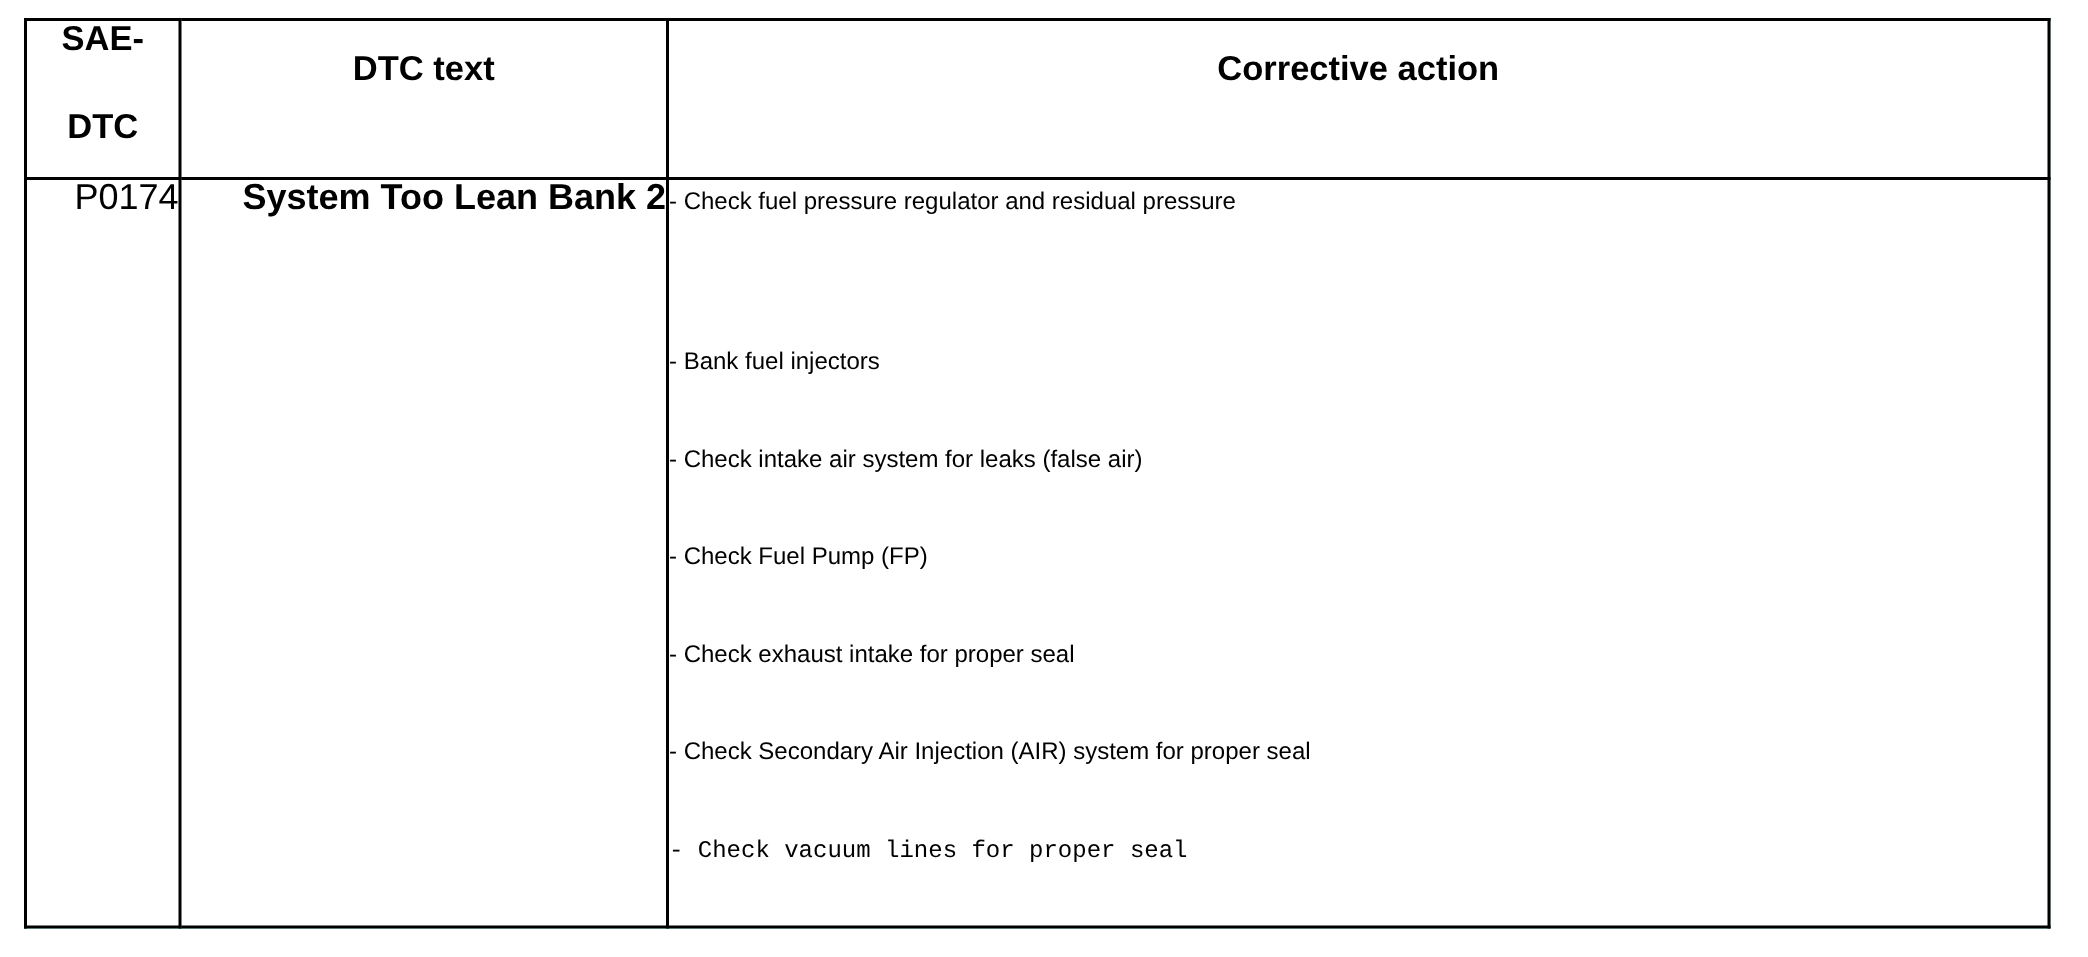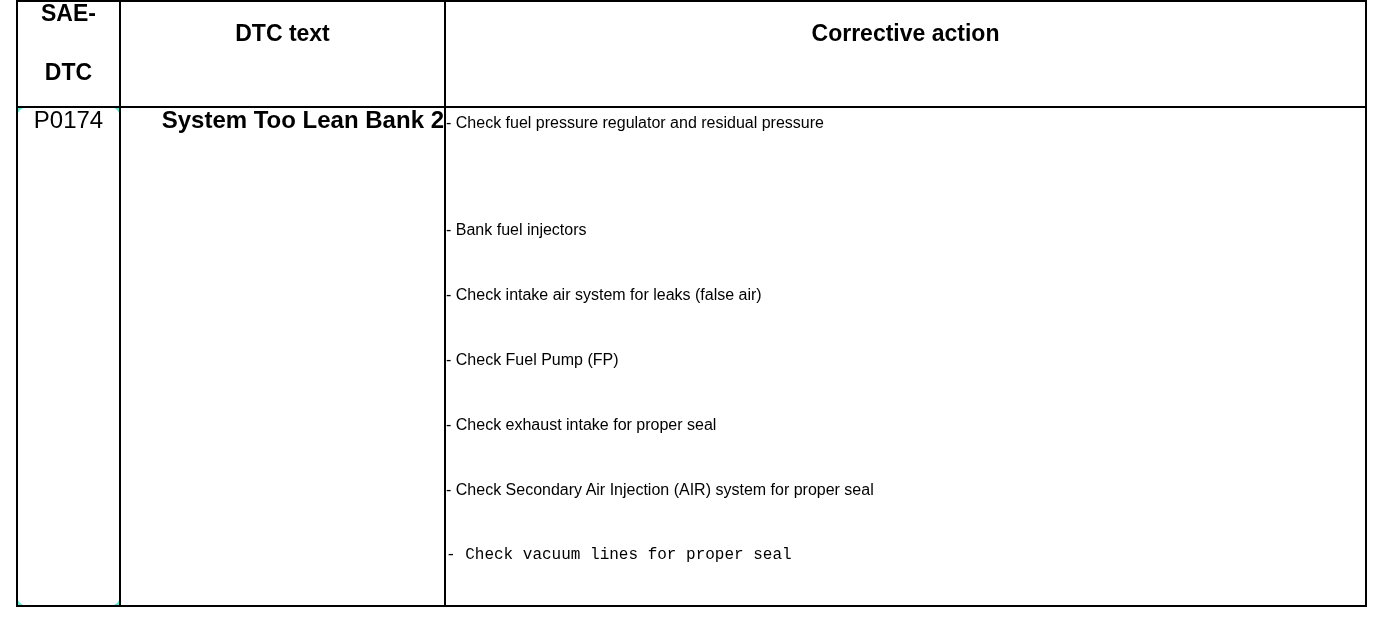--- a/index.html
+++ b/index.html
@@ -20,21 +20,21 @@
     position: relative;
     width: 1392px;
     height: 638px;
     background: #ffffff;
   }
 
   
   .dtc-table {
     position: absolute;
     left: 16px;
-    top: 0;
+    top: 12px;
     width: 1349px;
     height: 607px;
     border-collapse: collapse;
     table-layout: fixed;
     background: #5eead4;
   }
   .dtc-table td,
   .dtc-table th {
     border: 2px solid #000000;
     vertical-align: top;
@@ -72,23 +72,22 @@
 
   
   .body-cell {
     height: 497px;
     font-size: 24px;
     line-height: 1.0;
     font-weight: normal;
   }
   .cell-code {
     padding: 16px 0 0 8px;
-    text-align: center;
+    text-align: right;
     white-space: nowrap;
-    border-radius: 10px;
   }
   .cell-text {
     padding: 16px 0 0 10px;
     text-align: right;
     white-space: nowrap;
     font-weight: bold;
   }
   .cell-actions {
     padding: 16px 0 0 14px;
     text-align: left;

